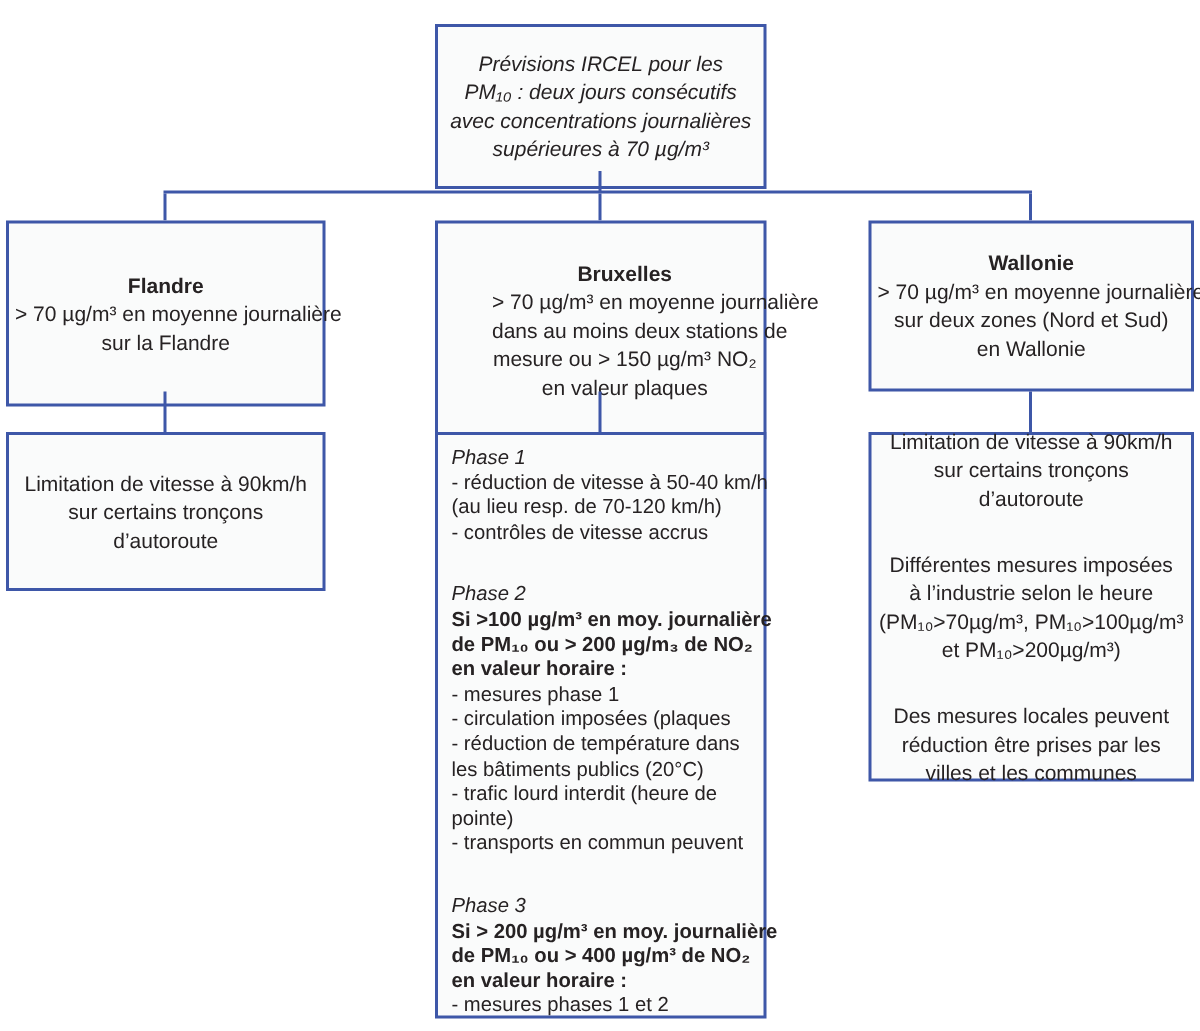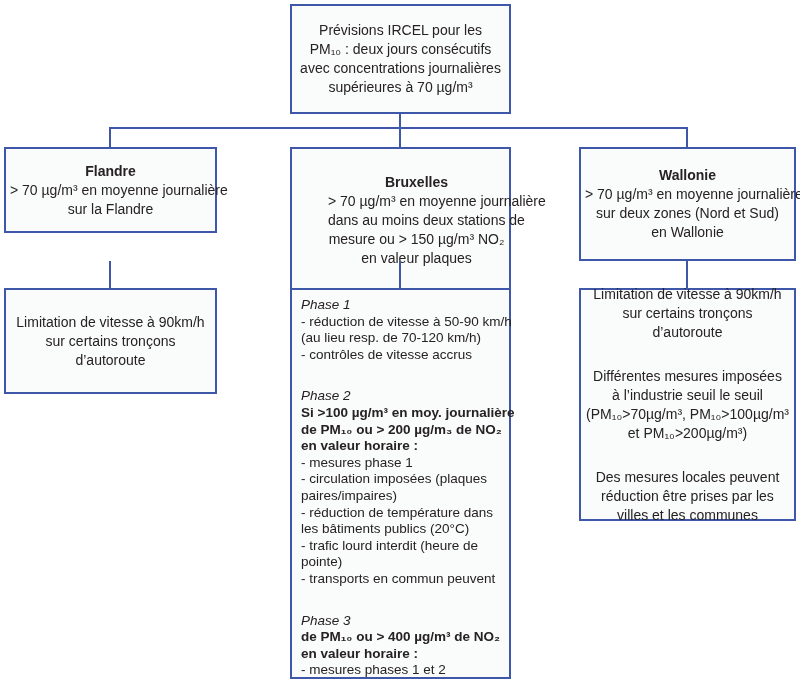--- a/index.html
+++ b/index.html
@@ -48,34 +48,34 @@
   .cline{
     position:absolute;
     background:var(--blue);
   }
 </style>
 </head>
 <body>
 
 <div id="canvas">
 
-  <div class="box" style="left:290px;top:4px;width:221px;height:110px;">
+  <div class="box" style="left:290px;top:16px;width:221px;height:110px;font-style:italic;">
       <div class="line">Prévisions IRCEL pour les</div>
       <div class="line">PM₁₀ : deux jours consécutifs</div>
       <div class="line">avec concentrations journalières</div>
       <div class="line">supérieures à 70 µg/m³</div>
     </div>
 
   <div class="cline" style="left:399px;top:114px;width:2px;height:14px;"></div>
   <div class="cline" style="left:109px;top:127px;width:579px;height:2px;"></div>
   <div class="cline" style="left:109px;top:129px;width:2px;height:18px;"></div>
   <div class="cline" style="left:399px;top:129px;width:2px;height:18px;"></div>
   <div class="cline" style="left:686px;top:129px;width:2px;height:18px;"></div>
 
-  <div class="box" style="left:4px;top:147px;width:213px;height:86px;">
+  <div class="box" style="left:4px;top:147px;width:213px;height:124px;">
       <div class="line b">Flandre</div>
       <div class="line">&gt; 70 µg/m³ en moyenne journalière</div>
       <div class="line">sur la Flandre</div>
     </div>
   <div class="box" style="left:290px;top:147px;width:221px;height:146px;padding-left:36px;">
       <div class="line b">Bruxelles</div>
       <div class="line">&gt; 70 µg/m³ en moyenne journalière</div>
       <div class="line">dans au moins deux stations de</div>
       <div class="line">mesure ou &gt; 150 µg/m³ NO₂</div>
       <div class="line">en valeur plaques</div>
@@ -91,46 +91,46 @@
   <div class="cline" style="left:399px;top:261px;width:2px;height:27px;"></div>
   <div class="cline" style="left:686px;top:261px;width:2px;height:27px;"></div>
 
   <div class="box" style="left:4px;top:288px;width:213px;height:106px;">
       <div class="line">Limitation de vitesse à 90km/h</div>
       <div class="line">sur certains tronçons</div>
       <div class="line">d’autoroute</div>
     </div>
   <div class="box left-align" style="left:290px;top:288px;width:221px;height:391px;">
       <div class="line i">Phase 1</div>
-      <div class="line">- réduction de vitesse à 50-90 km/h</div>
+      <div class="line">- réduction de vitesse à 50-40 km/h</div>
       <div class="line">(au lieu resp. de 70-120 km/h)</div>
       <div class="line">- contrôles de vitesse accrus</div>
       <div class="line i gap">Phase 2</div>
       <div class="line b">Si &gt;100 µg/m³ en moy. journalière</div>
       <div class="line b">de PM₁₀ ou &gt; 200 µg/m₃ de NO₂</div>
       <div class="line b">en valeur horaire :</div>
       <div class="line">- mesures phase 1</div>
       <div class="line">- circulation imposées (plaques</div>
-      <div class="line">paires/impaires)</div>
       <div class="line">- réduction de température dans</div>
       <div class="line">les bâtiments publics (20°C)</div>
       <div class="line">- trafic lourd interdit (heure de</div>
       <div class="line">pointe)</div>
       <div class="line">- transports en commun peuvent</div>
       <div class="line i gap">Phase 3</div>
+      <div class="line b">Si &gt; 200 µg/m³ en moy. journalière</div>
       <div class="line b">de PM₁₀ ou &gt; 400 µg/m³ de NO₂</div>
       <div class="line b">en valeur horaire :</div>
       <div class="line">- mesures phases 1 et 2</div>
     </div>
   <div class="box" style="left:579px;top:288px;width:217px;height:233px;">
       <div class="line">Limitation de vitesse à 90km/h</div>
       <div class="line">sur certains tronçons</div>
       <div class="line">d’autoroute</div>
       <div class="line gap">Différentes mesures imposées</div>
-      <div class="line">à l’industrie seuil le seuil</div>
+      <div class="line">à l’industrie selon le heure</div>
       <div class="line">(PM₁₀&gt;70µg/m³, PM₁₀&gt;100µg/m³</div>
       <div class="line">et PM₁₀&gt;200µg/m³)</div>
       <div class="line gap">Des mesures locales peuvent</div>
       <div class="line">réduction être prises par les</div>
       <div class="line">villes et les communes</div>
     </div>
 
 </div>
 
 </body></html>

